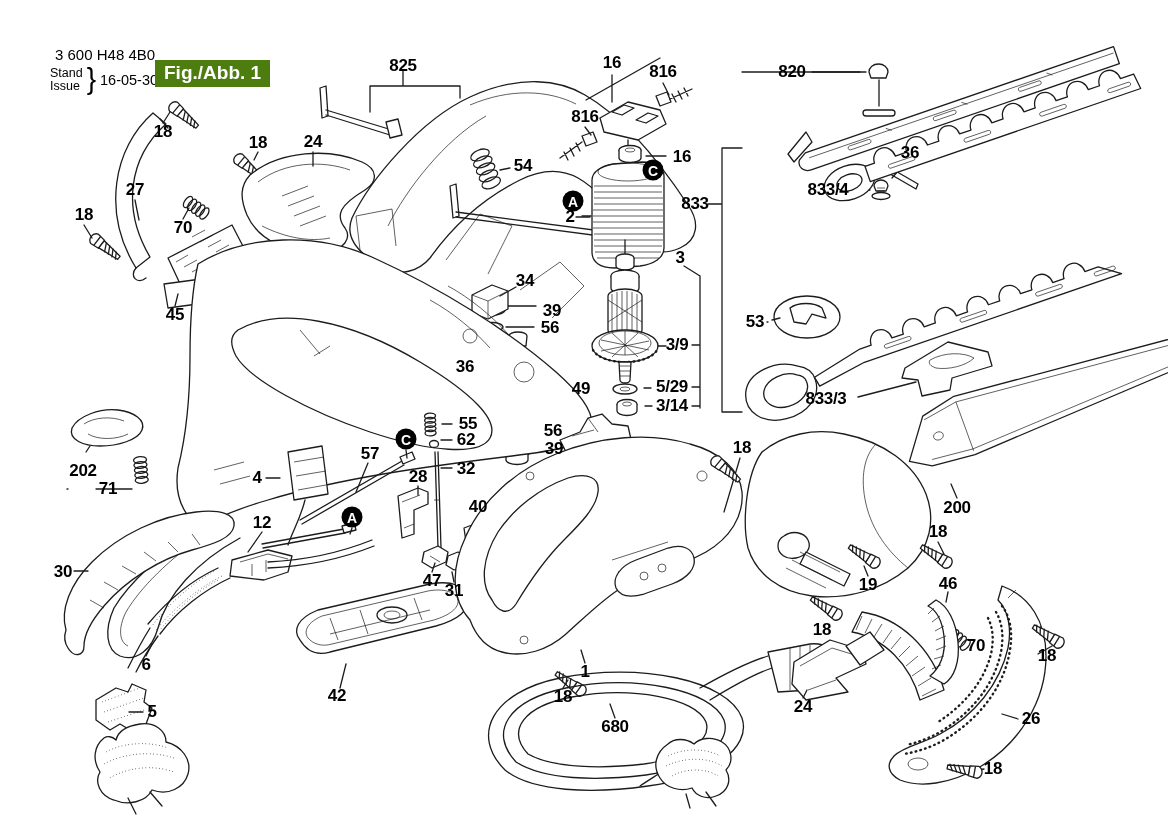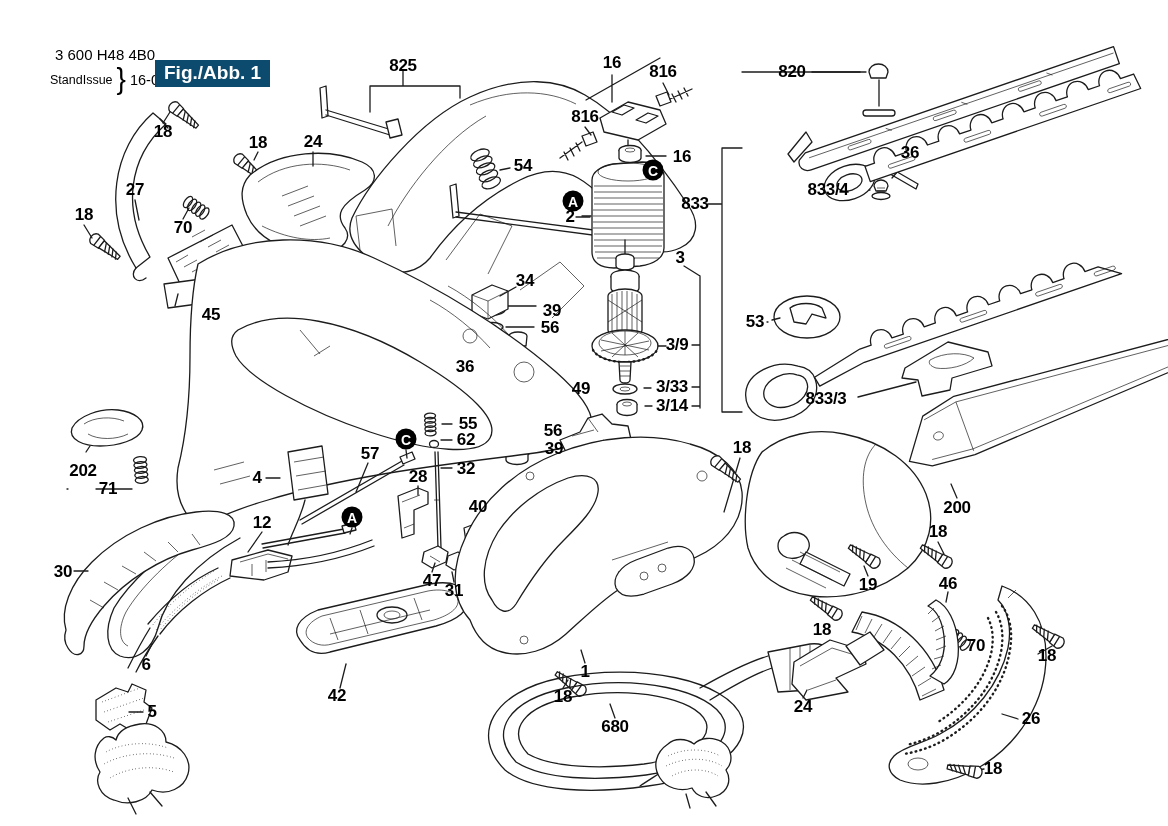--- a/index.html
+++ b/index.html
@@ -12,24 +12,24 @@
   .thin{stroke:#1c1c1c;fill:none;stroke-width:.7}
   .dots{stroke:#1c1c1c;fill:none;stroke-width:2.4;stroke-dasharray:.7 4.2;stroke-linecap:round}
   .stip{stroke:#1c1c1c;fill:none;stroke-width:1;stroke-dasharray:.6 2.8}
   .part-label{position:absolute;transform:translate(-50%,-50%);font-weight:700;
               font-size:17px;white-space:nowrap;letter-spacing:-.3px}
   .circled{position:absolute;transform:translate(-50%,-50%);width:21px;height:21px;border-radius:50%;
            background:#000;color:#fff;font-weight:700;font-size:14px;display:flex;
            align-items:center;justify-content:center}
   .model{position:absolute;left:55px;top:46px;font-size:15px}
   .standissue{position:absolute;left:50px;top:64px;display:flex;align-items:center;gap:3px}
-  .si-col{display:flex;flex-direction:row;font-size:12.5px;line-height:13px}
+  .si-col{display:flex;flex-direction:column;font-size:12.5px;line-height:13px}
   .si-brace{font-size:28px;font-weight:400;transform:scaleY(1.05);margin:0 1px}
   .si-date{font-size:14.5px}
-  .figbox{position:absolute;left:155px;top:60px;background:#0c4a6e;color:#fff;font-weight:700;
+  .figbox{position:absolute;left:155px;top:60px;background:#4d7c0f;color:#fff;font-weight:700;
           font-size:19px;padding:2px 9px 3px}
   .footer{position:absolute;left:175px;top:726px;font-size:13.5px;line-height:16.5px}
 </style>
 </head>
 <body>
 
 <div id="stage">
 
   <svg id="art" width="1168" height="826" viewBox="0 0 1168 826" aria-hidden="true">
     <defs>
@@ -432,30 +432,30 @@
       <div class="part-label" style="left: 313px; top: 142px;">24</div>
       <div class="part-label" style="left: 523px; top: 166px;">54</div>
       <div class="part-label" style="left: 682px; top: 157px;">16</div>
       <div class="part-label" style="left: 135px; top: 190px;">27</div>
       <div class="part-label" style="left: 183px; top: 228px;">70</div>
       <div class="part-label" style="left: 84px; top: 215px;">18</div>
       <div class="part-label" style="left: 910px; top: 153px;">36</div>
       <div class="part-label" style="left: 828px; top: 190px;">833/4</div>
       <div class="part-label" style="left: 695px; top: 204px;">833</div>
       <div class="part-label" style="left: 570px; top: 217px;">2</div>
-      <div class="part-label" style="left: 175px; top: 315px; margin-left: 36px;">45</div>
+      <div class="part-label" style="left: 175px; top: 315px;">45</div>
       <div class="part-label" style="left: 680px; top: 258px;">3</div>
       <div class="part-label" style="left: 525px; top: 281px;">34</div>
       <div class="part-label" style="left: 552px; top: 311px;">39</div>
       <div class="part-label" style="left: 550px; top: 328px;">56</div>
       <div class="part-label" style="left: 755px; top: 322px;">53</div>
       <div class="part-label" style="left: 677px; top: 345px;">3/9</div>
       <div class="part-label" style="left: 465px; top: 367px;">36</div>
       <div class="part-label" style="left: 581px; top: 389px;">49</div>
-      <div class="part-label" style="left: 672px; top: 387px;">3/33</div>
+      <div class="part-label" style="left: 672px; top: 387px;">5/29</div>
       <div class="part-label" style="left: 672px; top: 406px;">3/14</div>
       <div class="part-label" style="left: 826px; top: 399px;">833/3</div>
       <div class="part-label" style="left: 83px; top: 471px;">202</div>
       <div class="part-label" style="left: 468px; top: 424px;">55</div>
       <div class="part-label" style="left: 466px; top: 440px;">62</div>
       <div class="part-label" style="left: 553px; top: 431px;">56</div>
       <div class="part-label" style="left: 554px; top: 449px;">39</div>
       <div class="part-label" style="left: 108px; top: 489px;">71</div>
       <div class="part-label" style="left: 370px; top: 454px;">57</div>
       <div class="part-label" style="left: 466px; top: 469px;">32</div>

